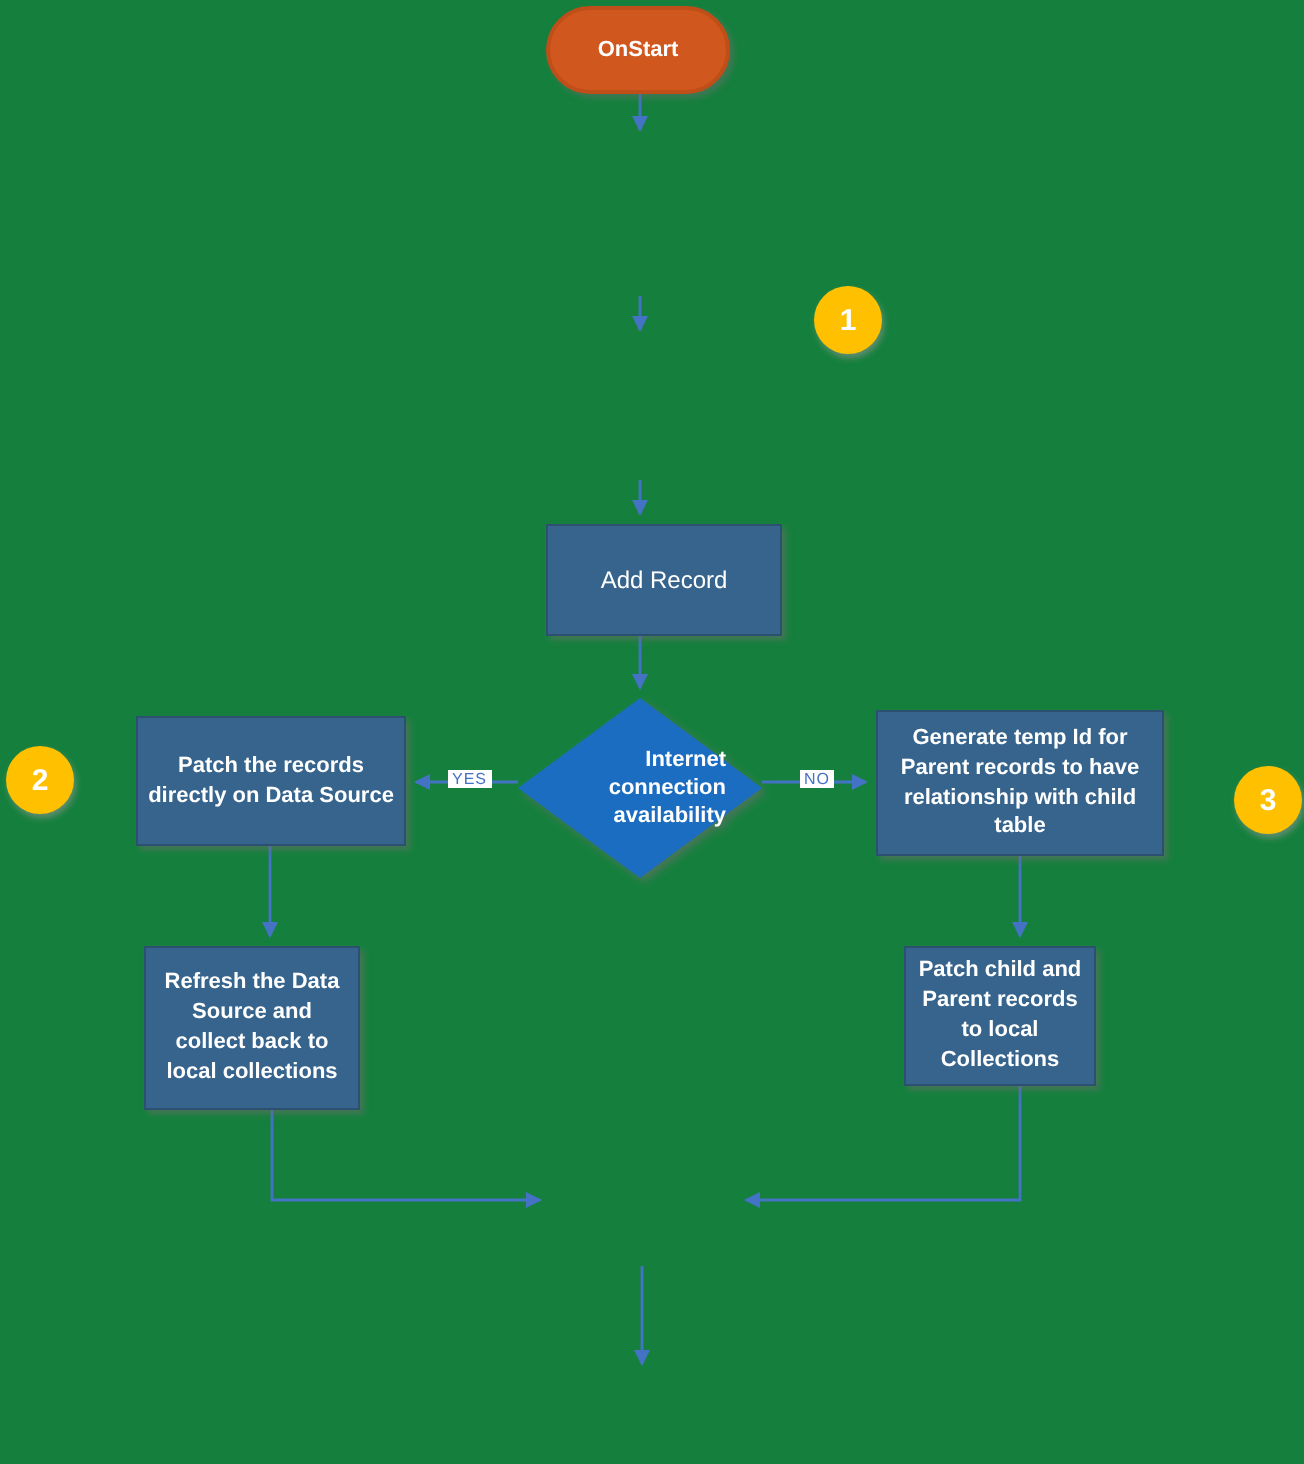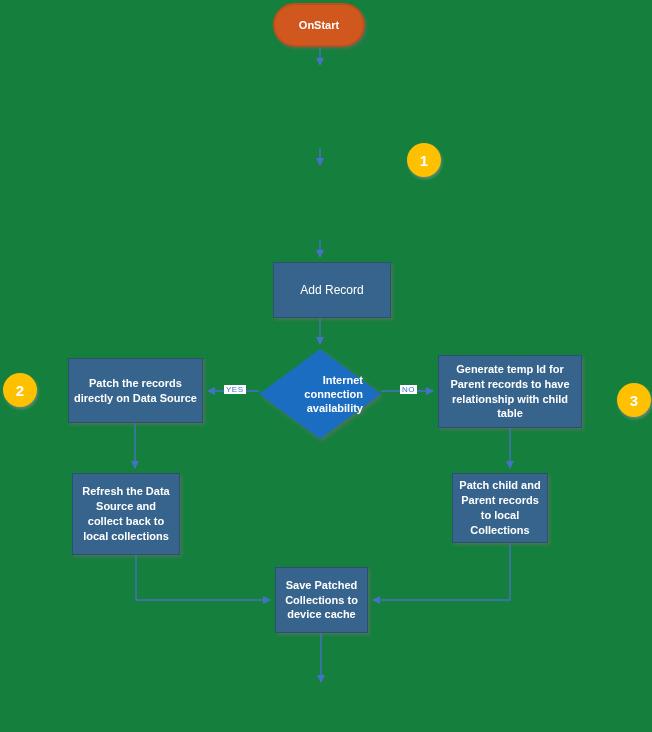--- a/index.html
+++ b/index.html
@@ -157,21 +157,20 @@
   </div>
 
   <div class="node process n-generate">Generate temp Id for Parent records to have relationship with child table</div>
 
   <div class="node process n-patch-direct">Patch the records directly on Data Source</div>
 
   <div class="node process n-refresh">Refresh the Data Source and collect back to local collections</div>
 
   <div class="node process n-patch-child">Patch child and Parent records to local Collections</div>
 
-  <div class="node process n-save-patched">Save Patched Collections to device cache</div>
 
 
   <div class="badge b-1">1</div>
   <div class="badge b-2">2</div>
   <div class="badge b-3">3</div>
 
   <span class="edge-label l-yes">YES</span>
   <span class="edge-label l-no">NO</span>
 
 </div>

